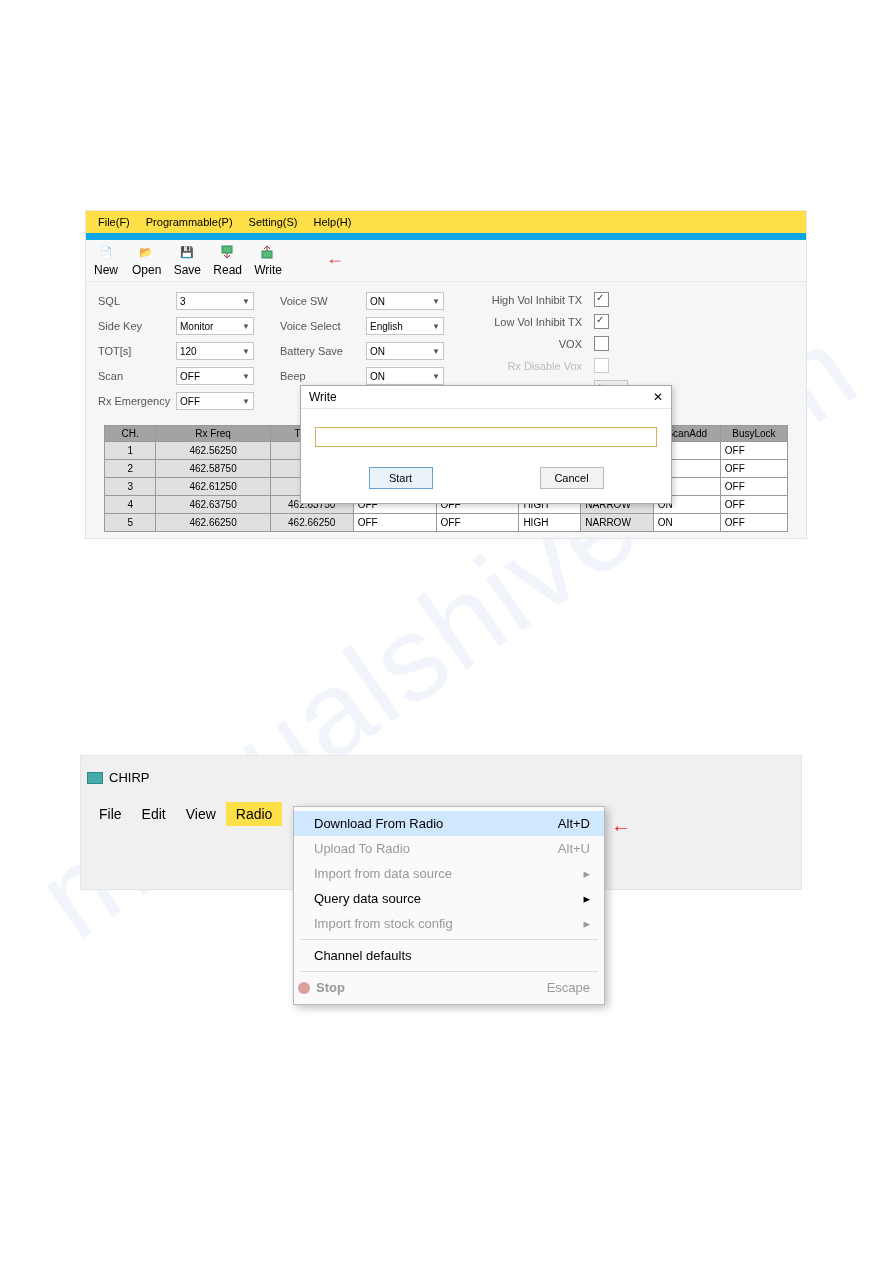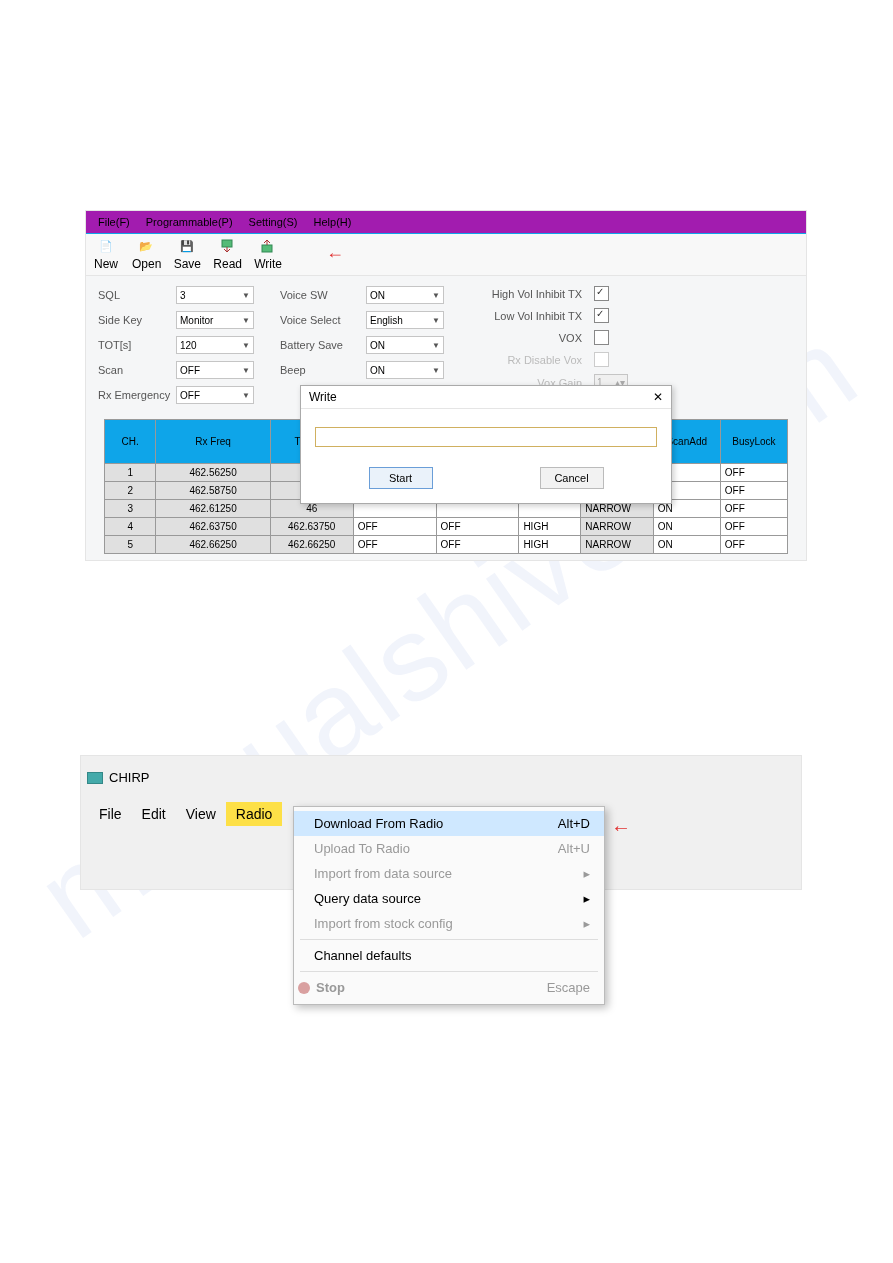--- a/index.html
+++ b/index.html
@@ -1,19 +1,19 @@
 <!DOCTYPE html>
 <html><head>
 <meta charset="utf-8">
 <style>
 body{margin:0;font-family:Tahoma,Arial,sans-serif;font-size:11px;background:#fff;width:893px;height:1263px;position:relative}
 .page{position:relative;width:893px;height:1263px}
 .watermark{position:absolute;left:50%;top:50%;transform:translate(-50%,-50%) rotate(-35deg);font-size:120px;color:rgba(80,120,200,.08);font-weight:400;letter-spacing:2px;pointer-events:none;z-index:0}
 .shot1{position:absolute;left:85px;top:210px;width:720px;background:#f5f6f7;border:1px solid #e5e5e5;z-index:1}
-.menubar{display:flex;background:#a21caf;border-bottom:1px solid #0ea5e9;padding:2px 4px}
+.menubar{display:flex;background:#fde047;border-bottom:7px solid #0ea5e9;padding:2px 4px}
 .menubar span{padding:3px 8px;cursor:default}
 .toolbar{display:flex;background:#f8f8f8;border-bottom:1px solid #e5e5e5;padding:2px 0;align-items:center;position:relative}
 .tb-item{display:flex;flex-direction:column;align-items:center;padding:2px 6px;min-width:28px}
 .tb-ic{width:16px;height:16px;display:flex;align-items:center;justify-content:center}
 .tb-lbl{font-size:12px;margin-top:3px}
 .arrow1{position:absolute;left:240px;top:8px;color:#e03030;font-size:18px}
 .form-area{display:flex;padding:10px 6px 6px 6px;background:#f5f6f7;font-size:11px}
 .col{padding:0 6px}
 .frow{display:flex;align-items:center;margin:0 0 7px 0}
 .flab{width:72px;color:#555}
@@ -21,21 +21,21 @@
 .flab3{width:86px;color:#555}
 .flab4{width:110px;color:#555;text-align:right;margin-right:12px}
 .chk{width:13px;height:13px;border:1px solid #888;background:#fff;display:inline-block}
 .chk.on::after{content:'✓';font-size:10px;position:relative;top:-2px;left:1px;color:#333}
 .txt{width:70px;height:16px;border:1px solid #c5c5c5;background:#fff}
 .dd{width:70px;height:16px;border:1px solid #c5c5c5;background:#fff;display:flex;align-items:center;padding:0 3px;justify-content:space-between;font-size:10px}
 .dd .car{font-size:8px;color:#555}
 .spin{width:28px;height:15px;border:1px solid #c5c5c5;background:#f0f0f0;display:flex;align-items:center;padding:0 2px;justify-content:space-between;font-size:10px;color:#aaa}
 .table-wrap{padding:2px 18px 6px 18px;background:#f5f6f7}
 table.ch{width:100%;border-collapse:collapse;background:#fff;font-size:10px}
-table.ch th{border:1px solid #999;background:#0ea5e9;padding:16px 4px;font-weight:normal}
+table.ch th{border:1px solid #999;background:#a3a3a3;padding:2px 4px;font-weight:normal}
 table.ch td{border:1px solid #999;padding:3px 4px}
 table.ch td.hc{background:#e0e0e0;text-align:center}
 .dialog{position:absolute;left:214px;top:174px;width:370px;background:#fff;border:1px solid #aaa;box-shadow:2px 2px 6px rgba(0,0,0,.2);z-index:5}
 .dlg-title{display:flex;justify-content:space-between;padding:4px 8px;border-bottom:1px solid #e5e5e5;font-size:12px}
 .dlg-close{cursor:pointer}
 .dlg-body{padding:18px 14px 14px 14px}
 .prog{height:18px;border:1px solid #d0b060;background:#fff;margin-bottom:20px}
 .dlg-btns{display:flex;justify-content:space-around}
 .btn{width:62px;height:20px;border:1px solid #6a9ed8;background:#eaf2fa;display:flex;align-items:center;justify-content:center;font-size:11px}
 .btn.plain{border:1px solid #bbb;background:#f2f2f2}

